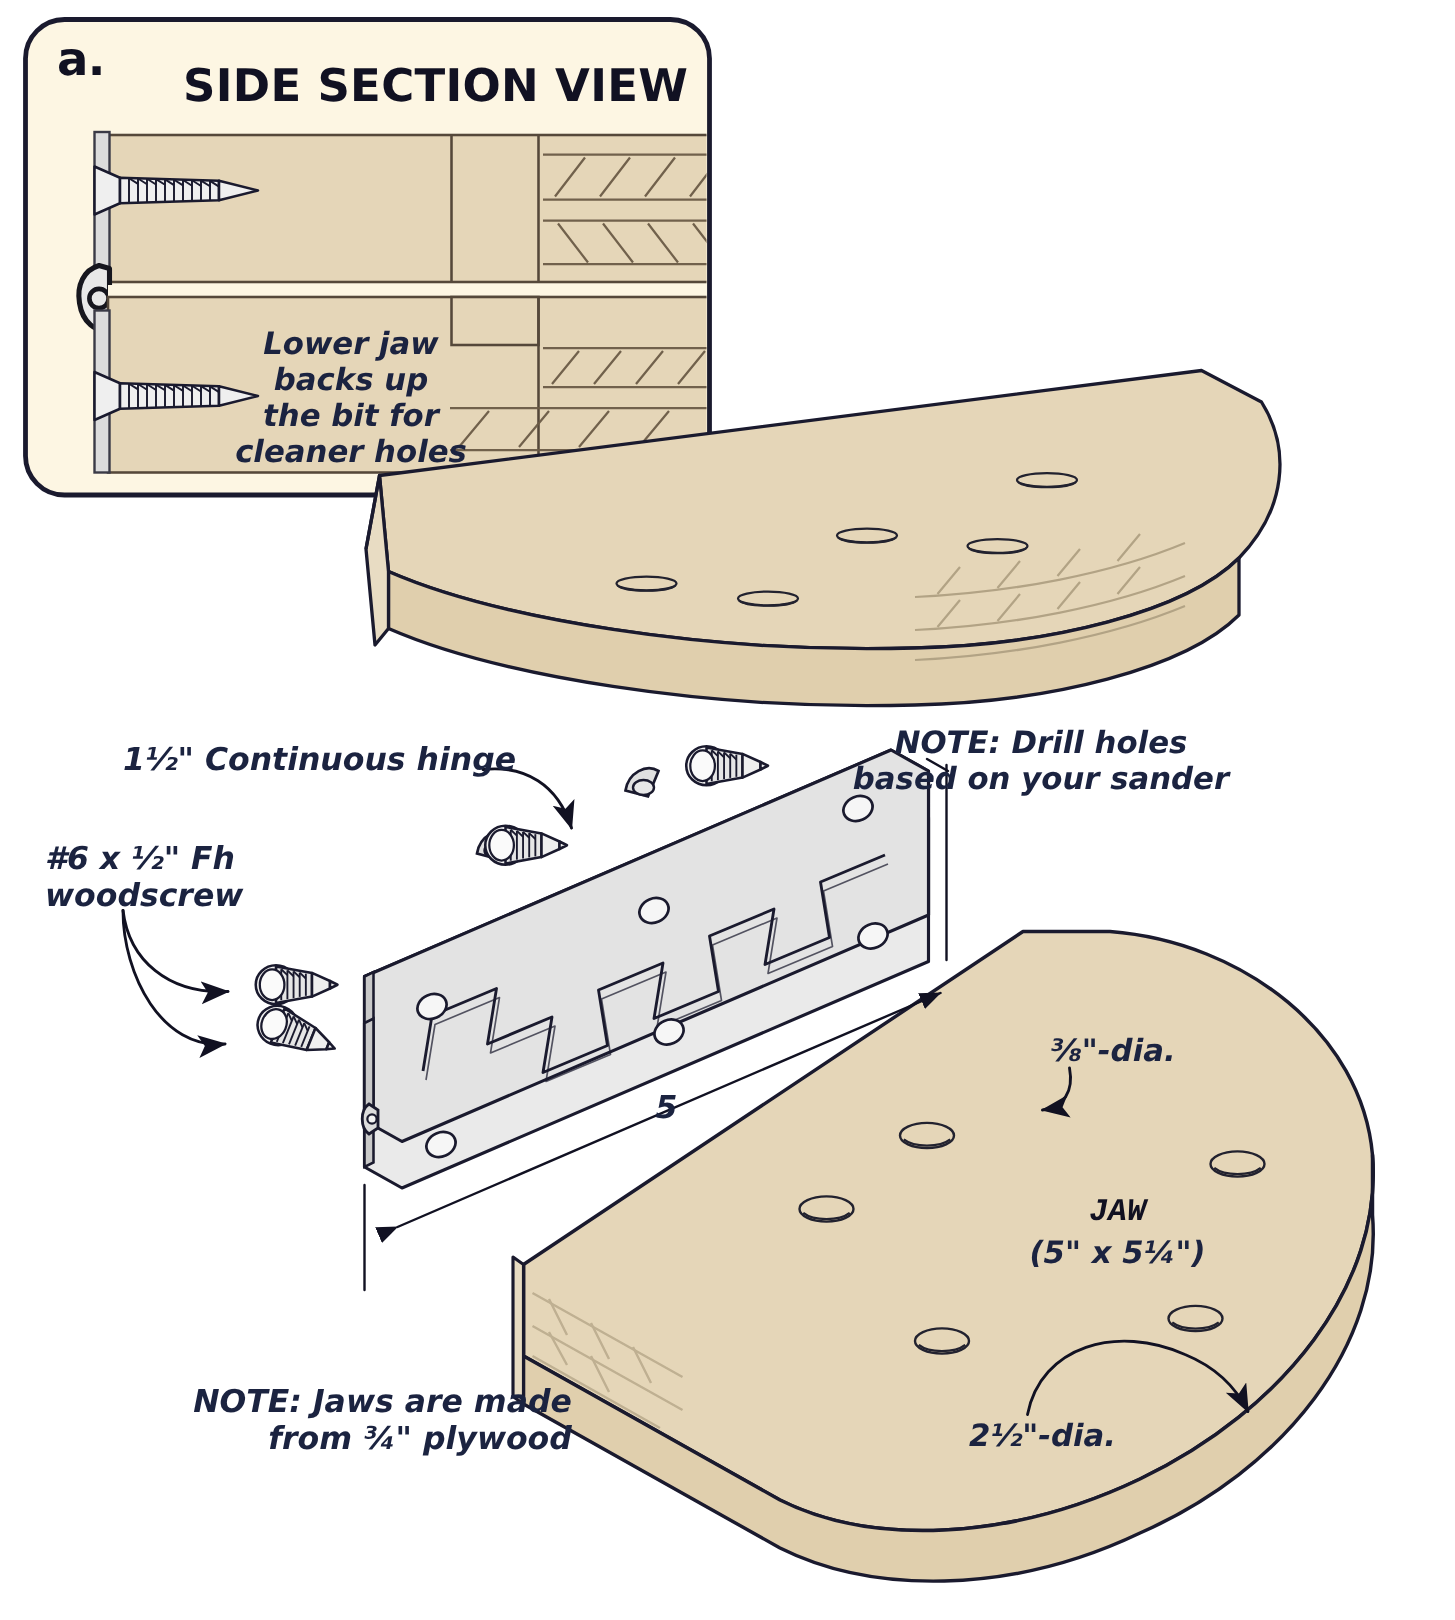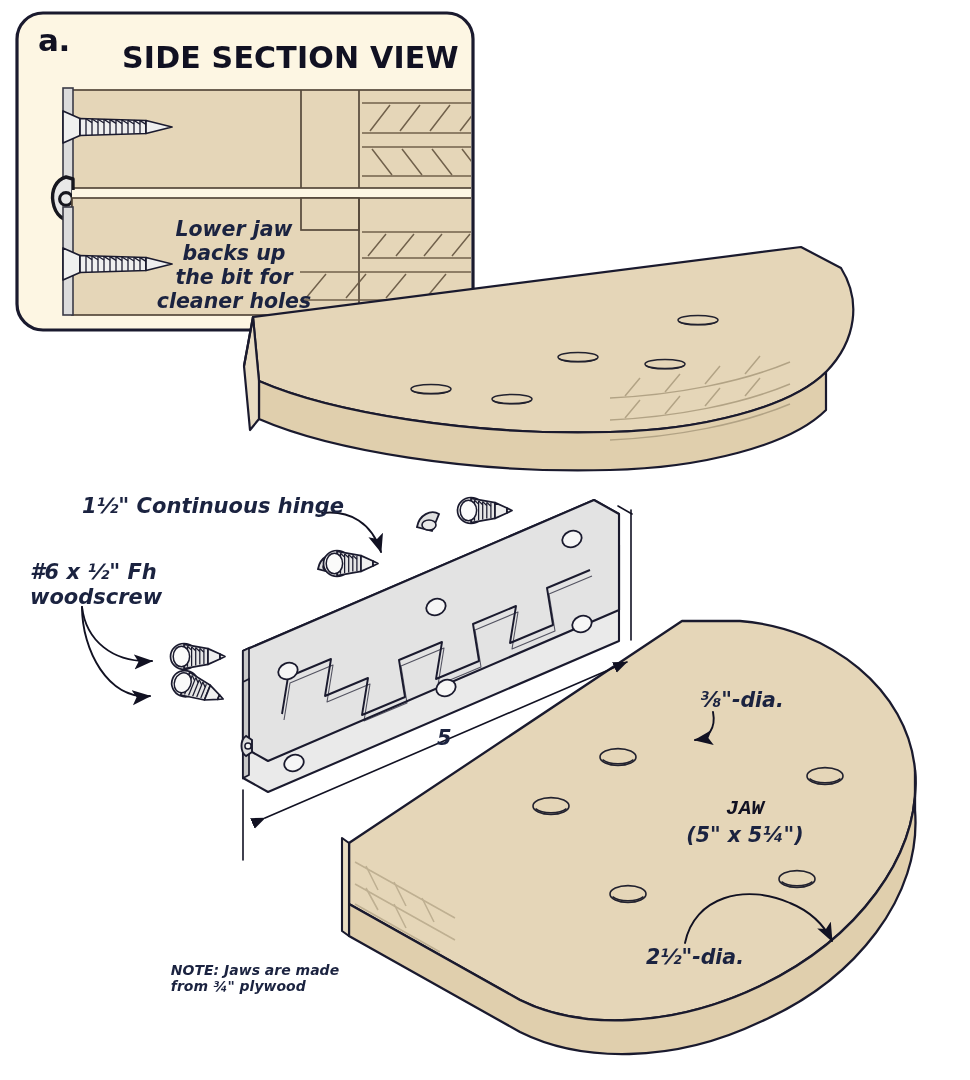--- a/index.html
+++ b/index.html
@@ -34,22 +34,22 @@
     left:82px;top:494px;font-size:21px;color:#1b2340;
   }
   #screw-label{
     left:30px;top:560px;font-size:21px;color:#1b2340;
   }
   #note-drill{
     left:694px;top:483px;font-size:20.5px;text-align:center;
     transform:translateX(-50%);color:#1b2340;
   }
   #note-ply{
-    left:255px;top:922px;font-size:14px;text-align:left;
-    transform:translateX(-50%);color:#1b2340;margin-top:40px;
+    left:255px;top:922px;font-size:21px;text-align:right;
+    transform:translateX(-50%);color:#1b2340;
   }
   #dim-38{left:700px;top:688px;font-size:20.5px;color:#1b2340;}
   #dim-25{left:646px;top:945px;font-size:20.5px;color:#1b2340;}
   #jaw-name{left:690px;top:797px;font-size:21px;color:#111122;text-align:center;width:110px;}
   #jaw-size{left:660px;top:823px;font-size:20.5px;color:#1b2340;text-align:center;width:170px;}
   #dim-5{left:437px;top:726px;font-size:21px;font-style:italic;font-weight:600;color:#1b2340;}
   .nb{font-weight:800;font-style:italic;}
 </style>
 </head>
 <body>
@@ -317,20 +317,22 @@
 <div class="tx ital" id="lowerjaw-note">Lower jaw
 backs up
 the bit for
 cleaner holes</div>
 
 <div class="tx ital" id="hinge-label">1½" Continuous hinge</div>
 
 <div class="tx ital" id="screw-label">#6 x ½" Fh
 woodscrew</div>
 
+<div class="tx ital" id="note-drill"><span class="nb">NOTE:</span><span> Drill holes</span>
+<span>based on your sander</span></div>
 
 <div class="tx ital" id="note-ply"><span class="nb">NOTE:</span><span> Jaws are made</span>
 <span>from ¾" plywood</span></div>
 
 <div class="tx ital" id="dim-38">⅜"-dia.</div>
 
 <div class="tx ital" id="dim-25">2½"-dia.</div>
 
 <div class="tx bolditt" id="jaw-name">JAW</div>
 

